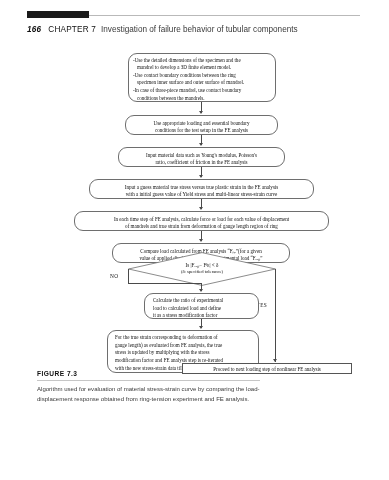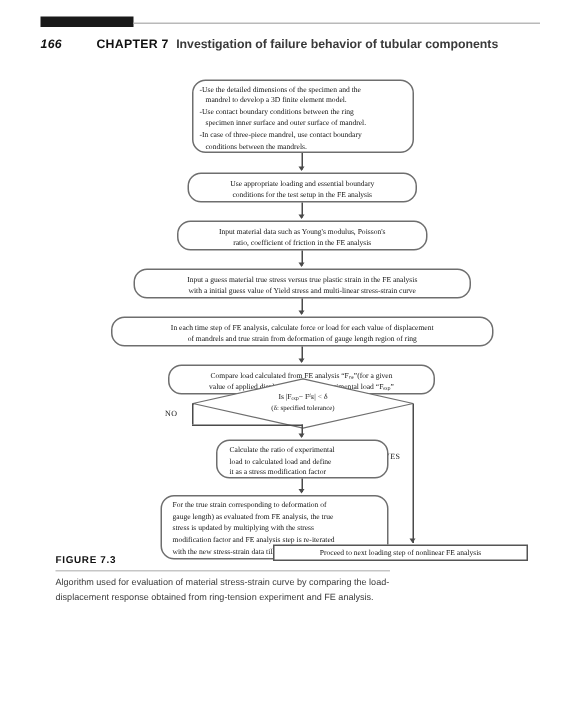--- a/index.html
+++ b/index.html
@@ -8,22 +8,22 @@
     font-family:"Liberation Serif",serif;
     position:relative;overflow:hidden;
   }
   
   #rule-black{position:absolute;left:27px;top:11px;width:62px;height:7px;background:#1a1a1a;}
   #rule-gray{position:absolute;left:89px;top:15px;width:271px;height:1px;background:#b9b9b9;}
   #runhead{position:absolute;left:27px;top:22px;width:334px;height:14px;
     font-family:"Liberation Sans",sans-serif;font-size:8.2px;color:#2a2a2a;
     white-space:nowrap;display:flex;align-items:center;}
   #runhead .pageno{font-weight:bold;color:#111;letter-spacing:.2px;font-style:italic;}
-  #runhead .chapno{font-weight:bold;color:#111;margin-left:23px;letter-spacing:.2px;}
-  #runhead .chaptitle{margin-left:5px;color:#3a3a3a;font-weight:bold;}
+  #runhead .chapno{font-weight:normal;color:#111;margin-left:7px;letter-spacing:.2px;}
+  #runhead .chaptitle{margin-left:5px;color:#3a3a3a;font-weight:normal;}
 
   
   #chart{position:absolute;left:0;top:45px;width:389px;height:325px;}
   .node{position:absolute;box-sizing:border-box;border:0.8px solid #6e6e6e;
     background:#fff;color:#111;text-align:center;
     font-size:5.05px;line-height:1.52;padding:2.5px 4px;}
   .rounded{border-radius:9px;}
   .sharp{border-radius:0;border-color:#555;}
   .lefty{text-align:left;}
   .node .ln{display:block;white-space:nowrap;}

